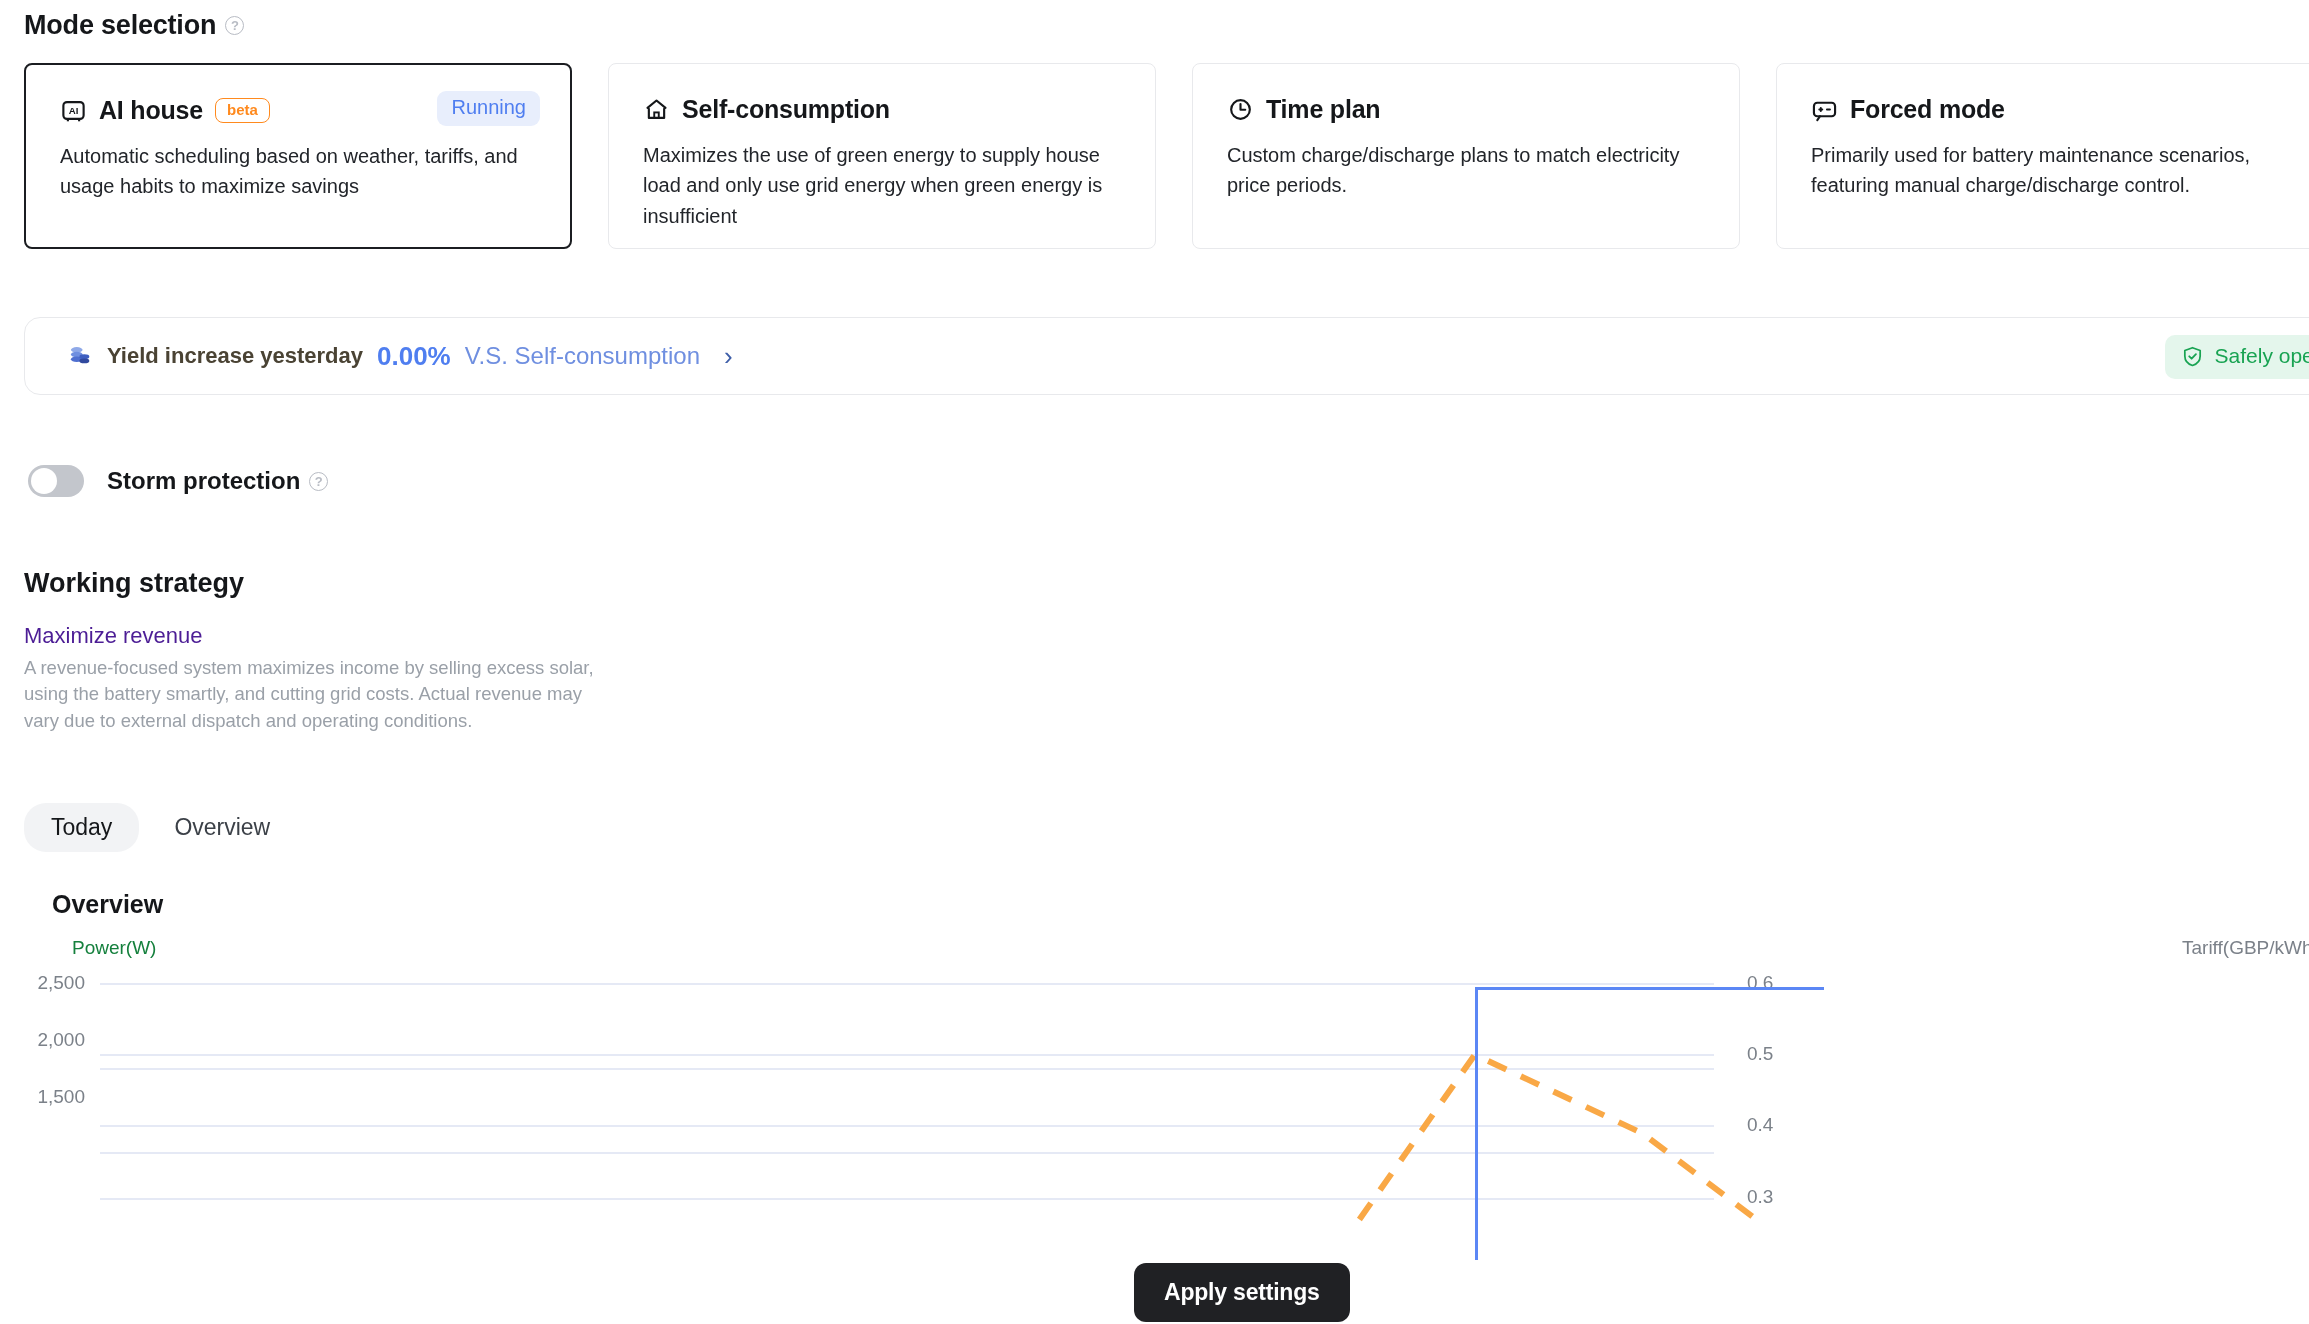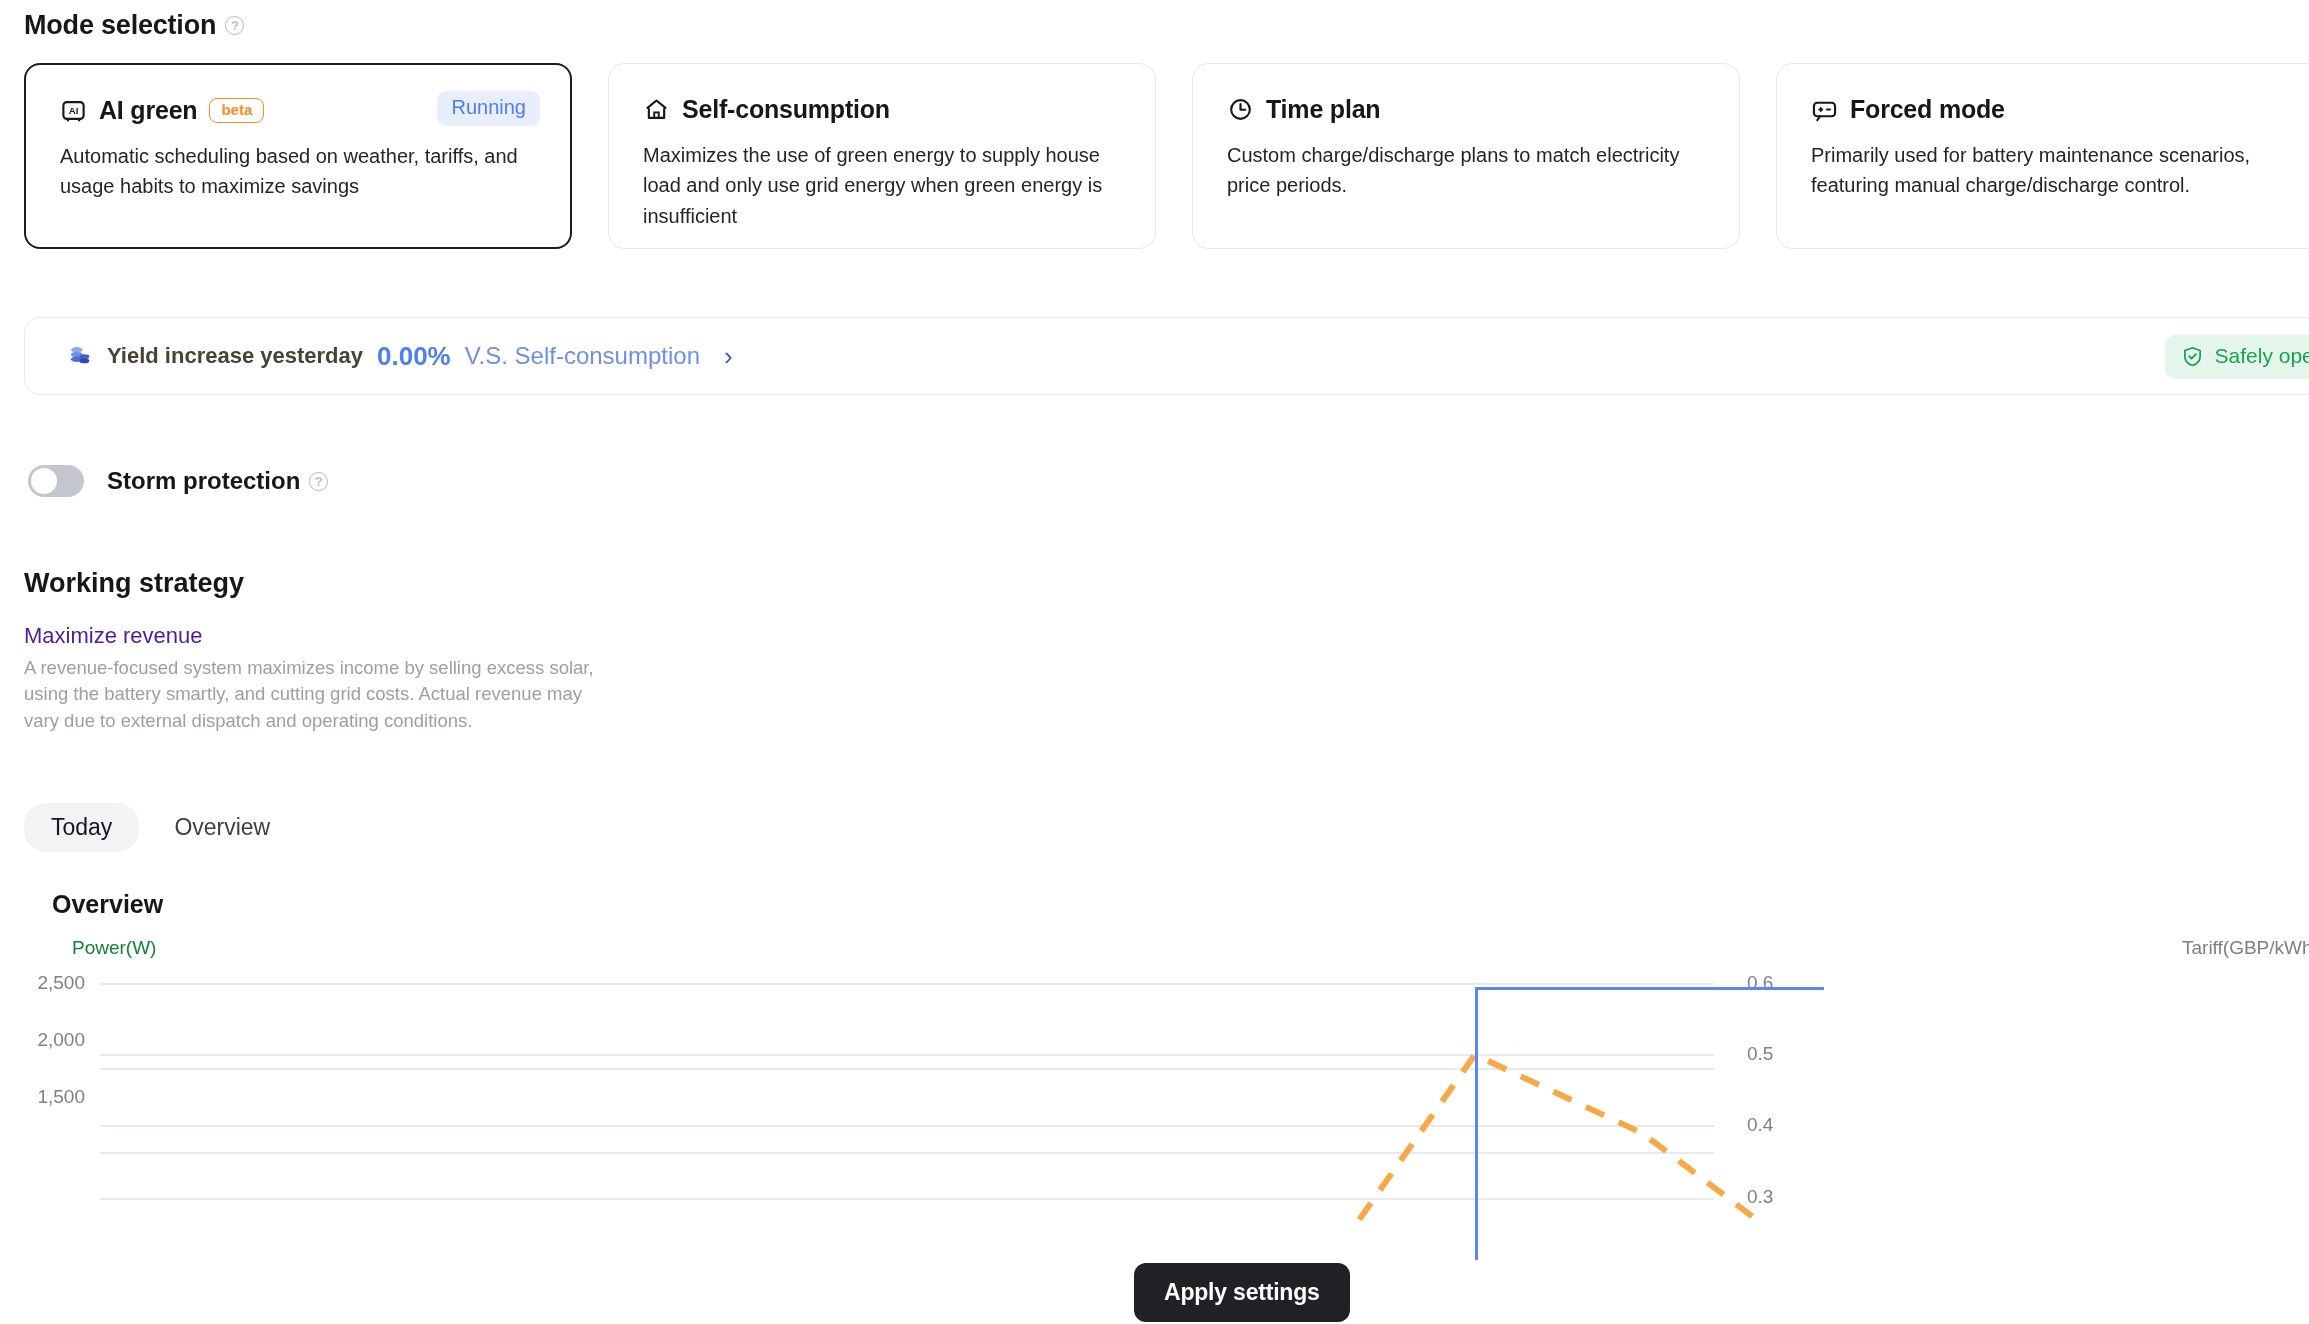--- a/index.html
+++ b/index.html
@@ -29,21 +29,21 @@
     line-height:1;
   }
 
   
   .mode-row {
     position:absolute; left:24px; top:63px;
     display:flex; gap:36px; width:2310px;
   }
   .mode-card {
     width: 548px; height: 186px;
-    border-radius: 16px;
+    border-radius: 8px;
     border: 1.5px solid #e8e9ec;
     background:#fff;
     padding: 28px 34px 0 34px;
     position:relative;
     flex: 0 0 auto;
   }
   .mode-card.selected { border: 2.2px solid #1b1d21; }
   .mode-head {
     display:flex; align-items:center; gap:12px;
     height: 34px;
@@ -173,21 +173,21 @@
   <div class="mode-row">
 
     <div class="mode-card selected">
       <div class="mode-head">
         <svg class="micon" viewBox="0 0 24 24" fill="none">
           <rect x="3" y="4.5" width="18" height="15" rx="3.2" stroke="#15171a" stroke-width="1.9"></rect>
           <text x="12" y="15.4" font-size="8.6" font-weight="700" fill="#15171a" text-anchor="middle" font-family="Liberation Sans, sans-serif">AI</text>
           <line x1="7" y1="19.5" x2="7" y2="21.6" stroke="#15171a" stroke-width="1.9"></line>
           <line x1="17" y1="19.5" x2="17" y2="21.6" stroke="#15171a" stroke-width="1.9"></line>
         </svg>
-        <span class="mode-name">AI green</span>
+        <span class="mode-name">AI house</span>
         <span class="beta-badge">beta</span>
       </div>
       <div class="running-badge">Running</div>
       <div class="mode-desc">Automatic scheduling based on weather, tariffs, and usage habits to maximize savings</div>
     </div>
 
     <div class="mode-card">
       <div class="mode-head">
         <svg class="micon" viewBox="0 0 24 24" fill="none">
           <path d="M4 10.5 L12 4 L20 10.5" stroke="#15171a" stroke-width="1.9" stroke-linecap="round" stroke-linejoin="round"></path>

